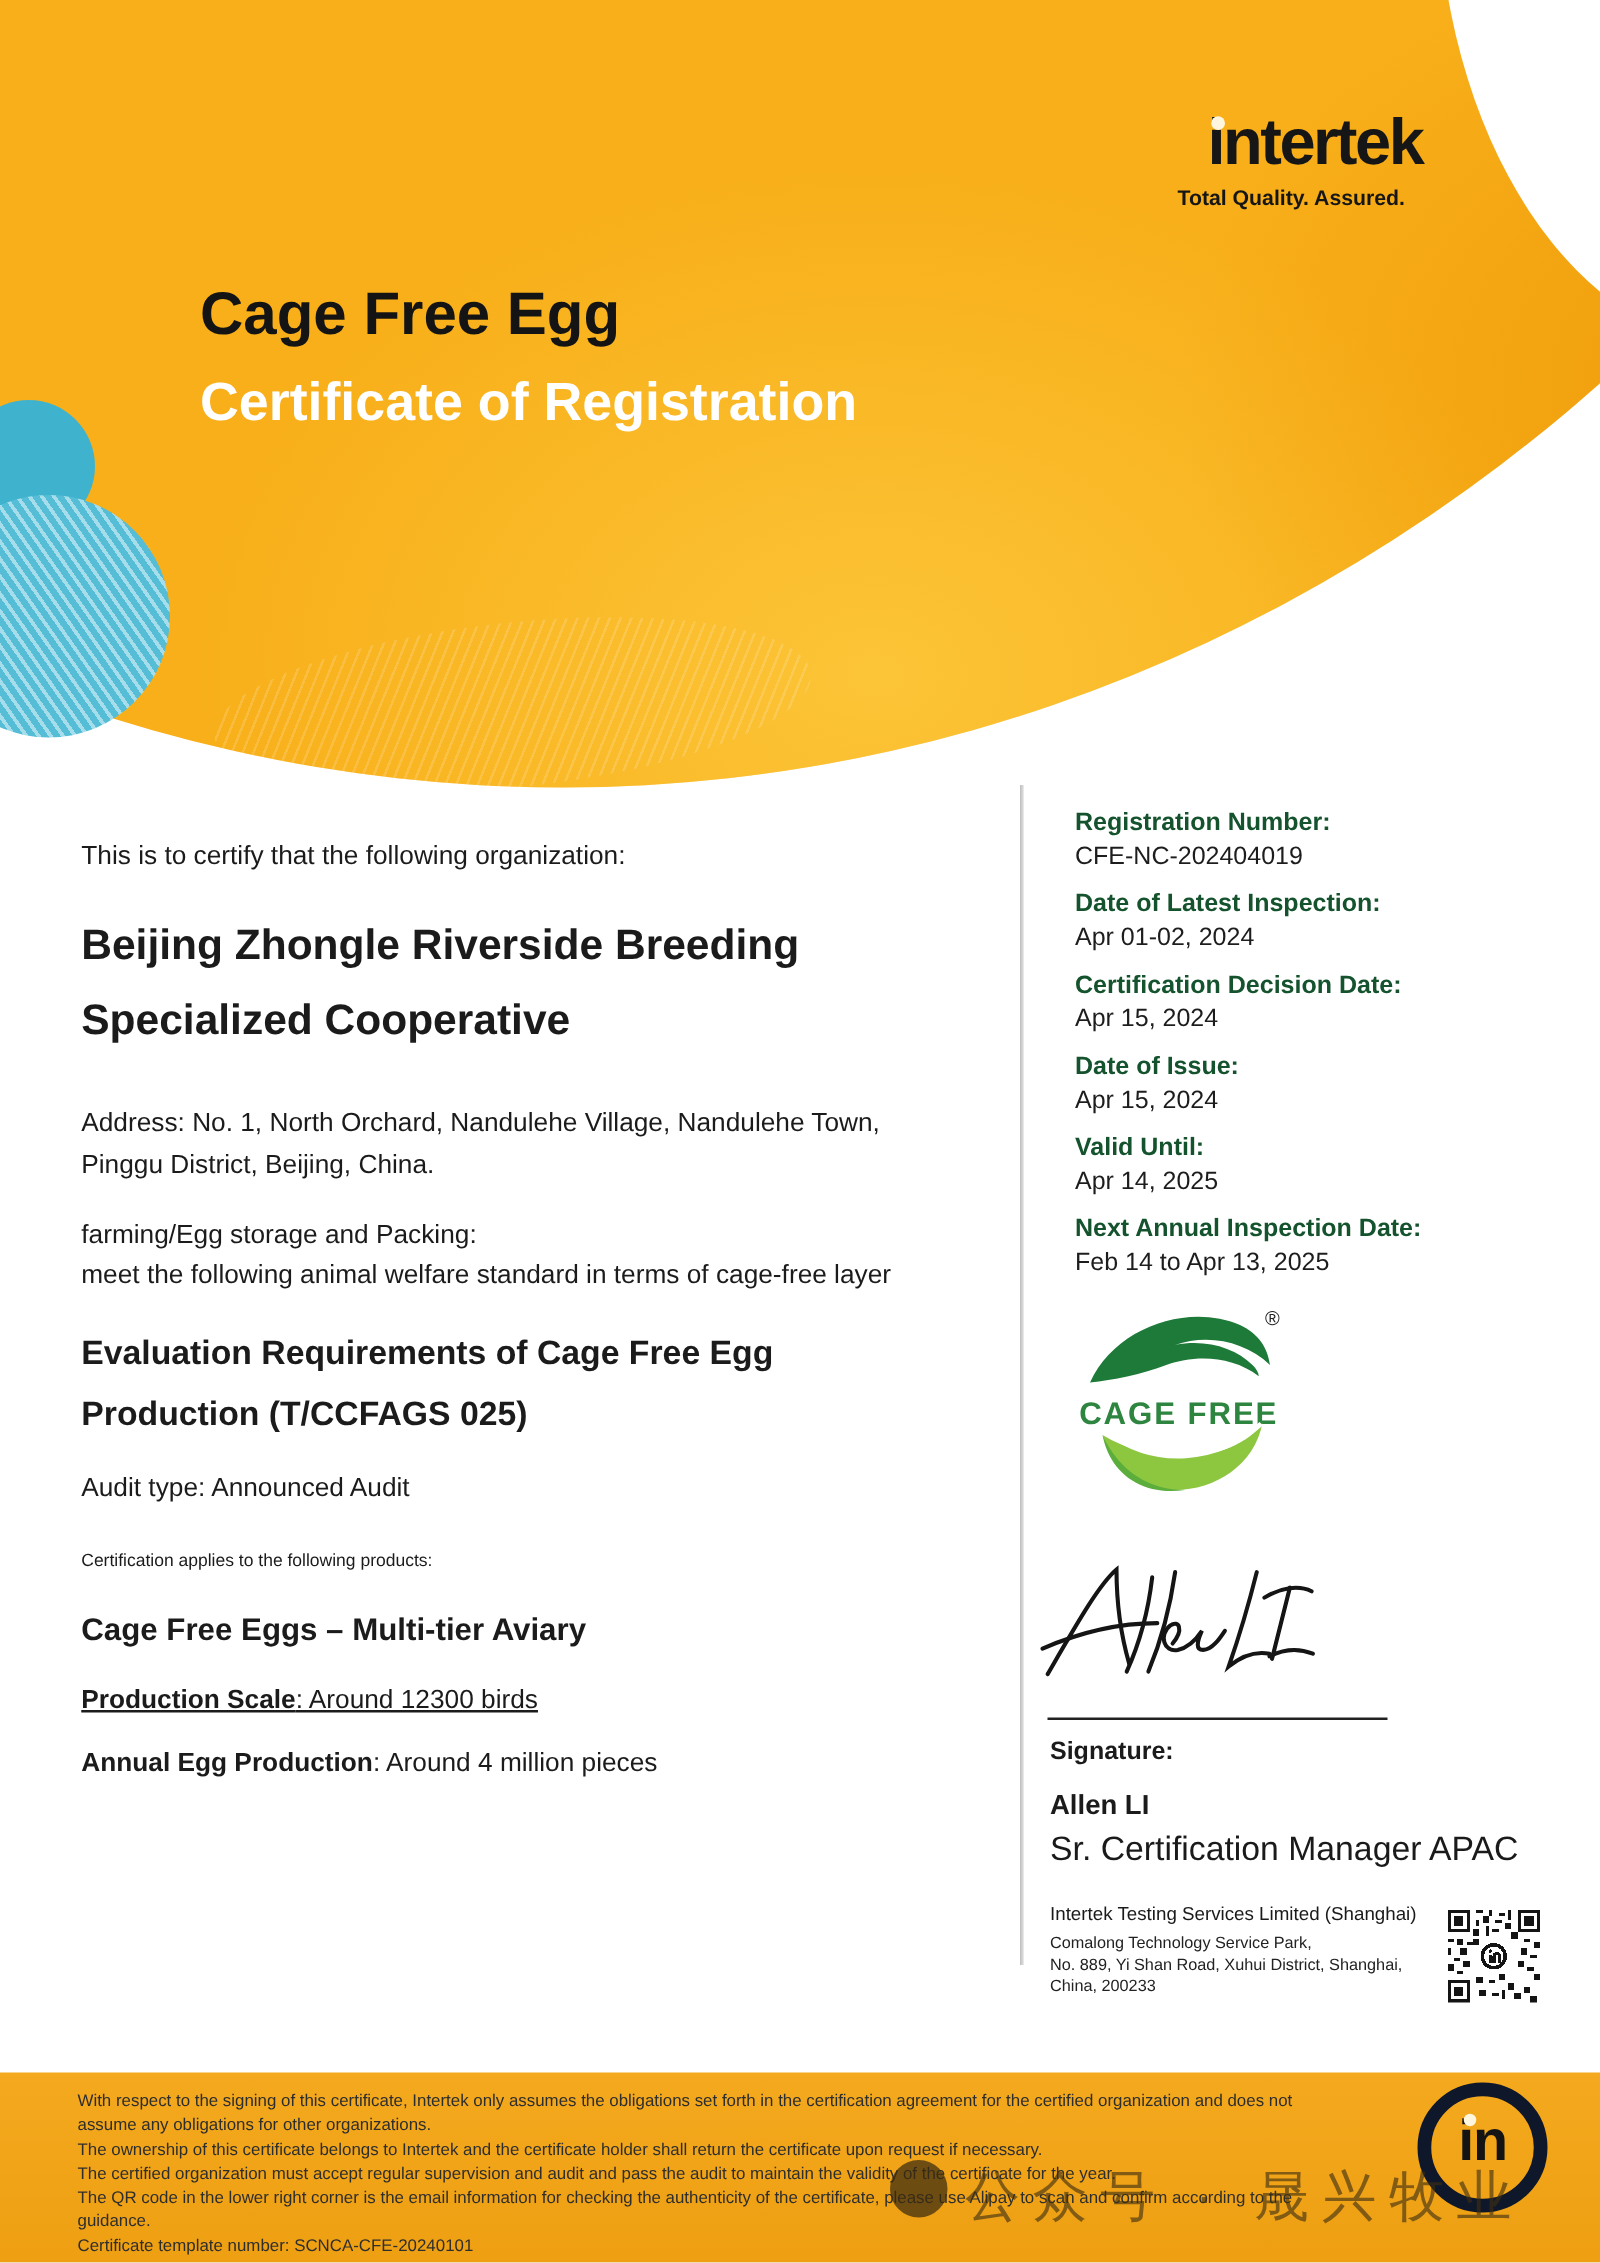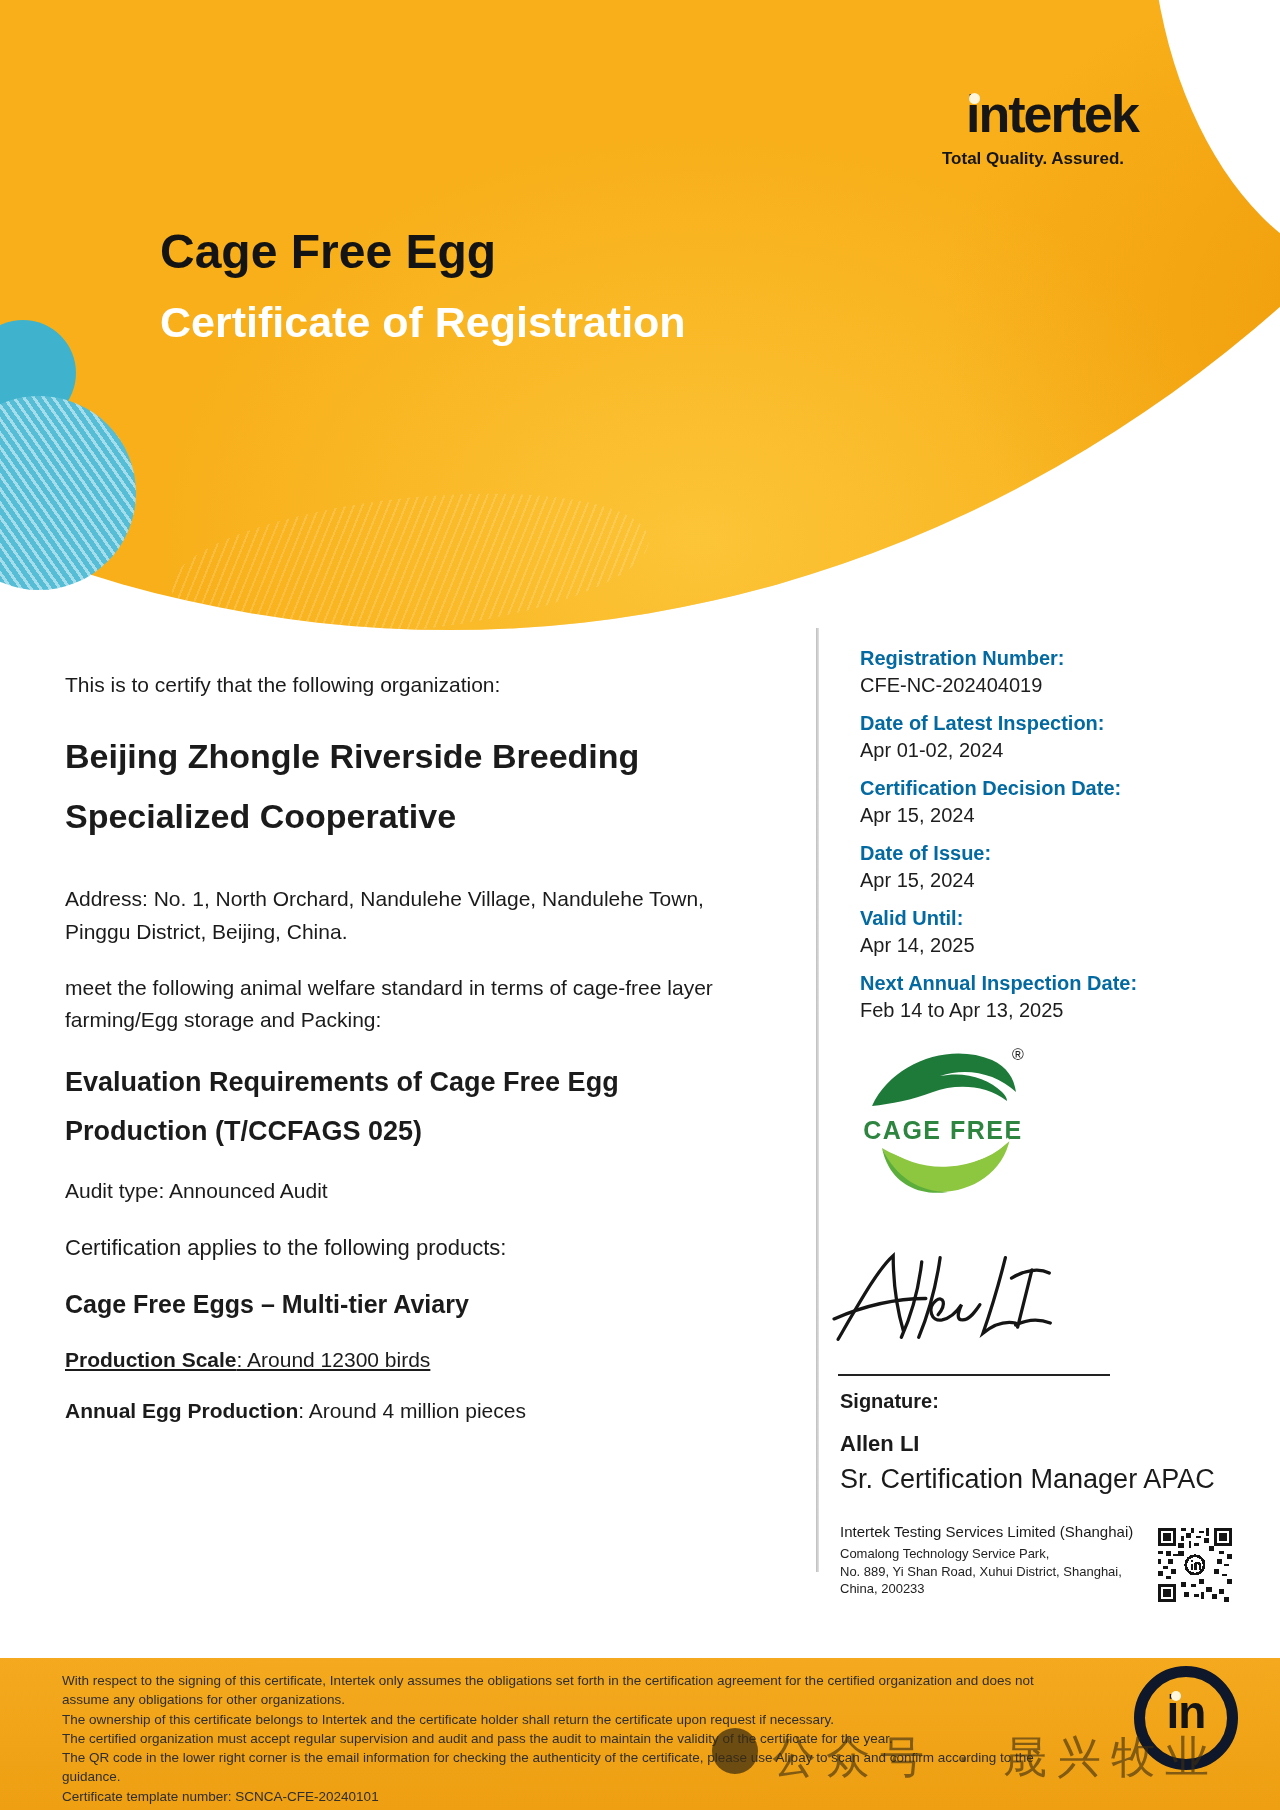--- a/index.html
+++ b/index.html
@@ -48,31 +48,31 @@
   .title1{position:absolute;left:160px;top:224px;font-size:48px;font-weight:bold;color:#141414;z-index:4;}
   .title2{position:absolute;left:160px;top:298px;font-size:43px;font-weight:bold;color:#ffffff;z-index:4;}
   
   .main-col{position:absolute;left:65px;top:672px;width:745px;z-index:4;}
   .intro{font-size:21px;line-height:26px;}
   .org{margin-top:28px;font-size:34px;font-weight:bold;line-height:60px;}
   .addr{margin-top:36px;font-size:21px;line-height:33px;}
   .std-intro{margin-top:24px;font-size:21px;line-height:32px;}
   .std-name{margin-top:22px;font-size:27px;font-weight:bold;line-height:49px;}
   .audit{margin-top:22px;font-size:21px;line-height:26px;}
-  .applies{margin-top:30px;font-size:22px;line-height:28px;}
+  .applies{margin-top:30px;font-size:14px;line-height:28px;}
   .product{margin-top:26px;font-size:25px;font-weight:bold;line-height:32px;}
   .scale{margin-top:26px;font-size:21px;line-height:27px;text-decoration:underline;}
   .annual{margin-top:24px;font-size:21px;line-height:27px;}
   .b{font-weight:bold;}
   
   .divider{position:absolute;left:816px;top:628px;width:3px;height:944px;
     background:linear-gradient(90deg,#bdbdbd,#e3e3e3);z-index:4;}
   .side{position:absolute;left:860px;top:645px;width:310px;z-index:4;}
   .field{margin-bottom:12px;}
-  .f-label{font-size:20px;font-weight:bold;line-height:27px;color:#0369a1;}
+  .f-label{font-size:20px;font-weight:bold;line-height:27px;color:#14532d;}
   .f-value{font-size:20px;line-height:26px;color:#1d1d1d;}
   .cagefree{position:absolute;left:858px;top:1040px;width:175px;height:165px;z-index:4;}
   .sig-script{position:absolute;left:832px;top:1246px;width:255px;height:105px;z-index:4;}
   .sig-line{position:absolute;left:838px;top:1374px;width:272px;border-top:2px solid #222;z-index:4;}
   .sig-label{position:absolute;left:840px;top:1390px;font-size:20px;font-weight:bold;z-index:4;}
   .sig-name{position:absolute;left:840px;top:1431px;font-size:22px;font-weight:bold;z-index:4;}
   .sig-title{position:absolute;left:840px;top:1464px;font-size:27px;color:#1a1a1a;z-index:4;}
   .issuer{position:absolute;left:840px;top:1522px;width:320px;z-index:4;}
   .issuer-co{font-size:15px;line-height:20px;color:#1a1a1a;}
   .issuer-addr{margin-top:3px;font-size:13px;line-height:17.5px;color:#222;}
@@ -124,22 +124,22 @@
     <div>Beijing Zhongle Riverside Breeding</div>
         <div>Specialized Cooperative</div>
       </div>
     <div class="addr">
 
     <div>Address:  No. 1, North Orchard, Nandulehe Village, Nandulehe Town,</div>
         <div>Pinggu District, Beijing, China.</div>
       </div>
     <div class="std-intro">
 
-    <div>meet the following animal welfare standard in terms of cage-free layer</div>
-        <div>farming/Egg storage and Packing:</div>
+    <div>farming/Egg storage and Packing:</div>
+        <div>meet the following animal welfare standard in terms of cage-free layer</div>
       </div>
     <div class="std-name">
 
     <div>Evaluation Requirements of Cage Free Egg</div>
         <div>Production (T/CCFAGS 025)</div>
       </div>
     <div class="audit">Audit type: Announced Audit</div>
     <div class="applies">Certification applies to the following products:</div>
     <div class="product">Cage Free Eggs – Multi-tier Aviary</div>
     <div class="scale">

